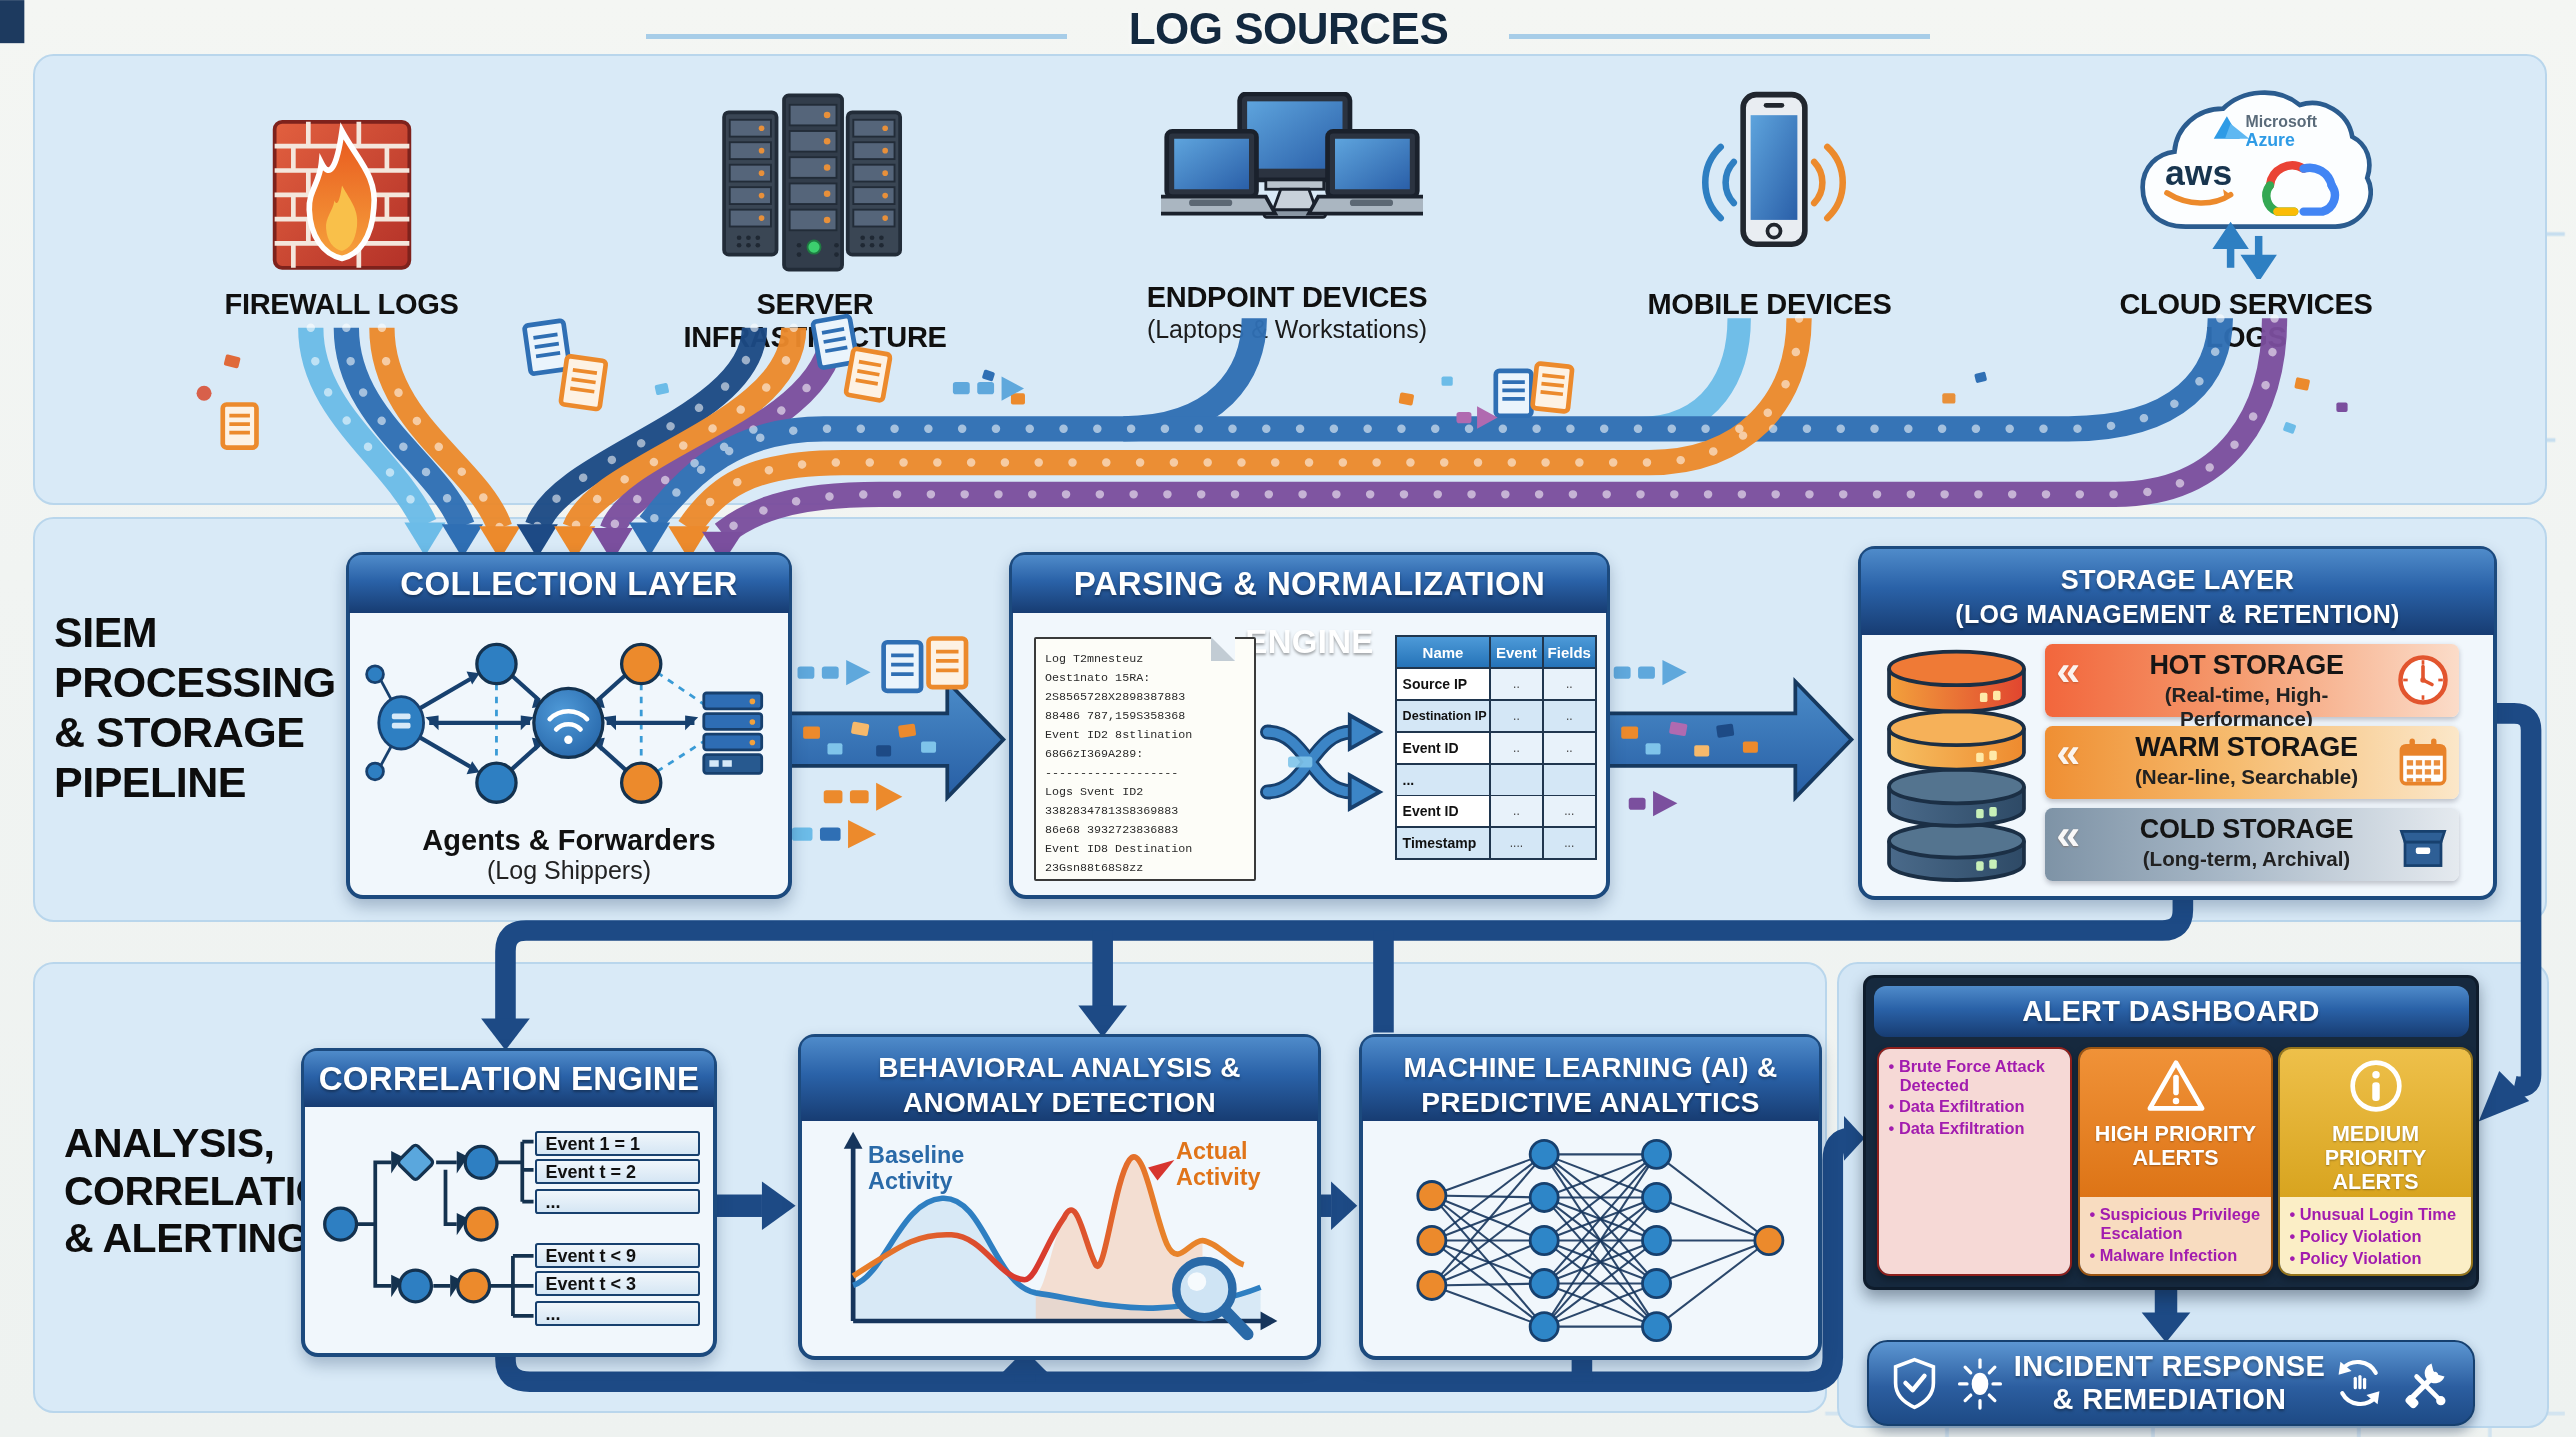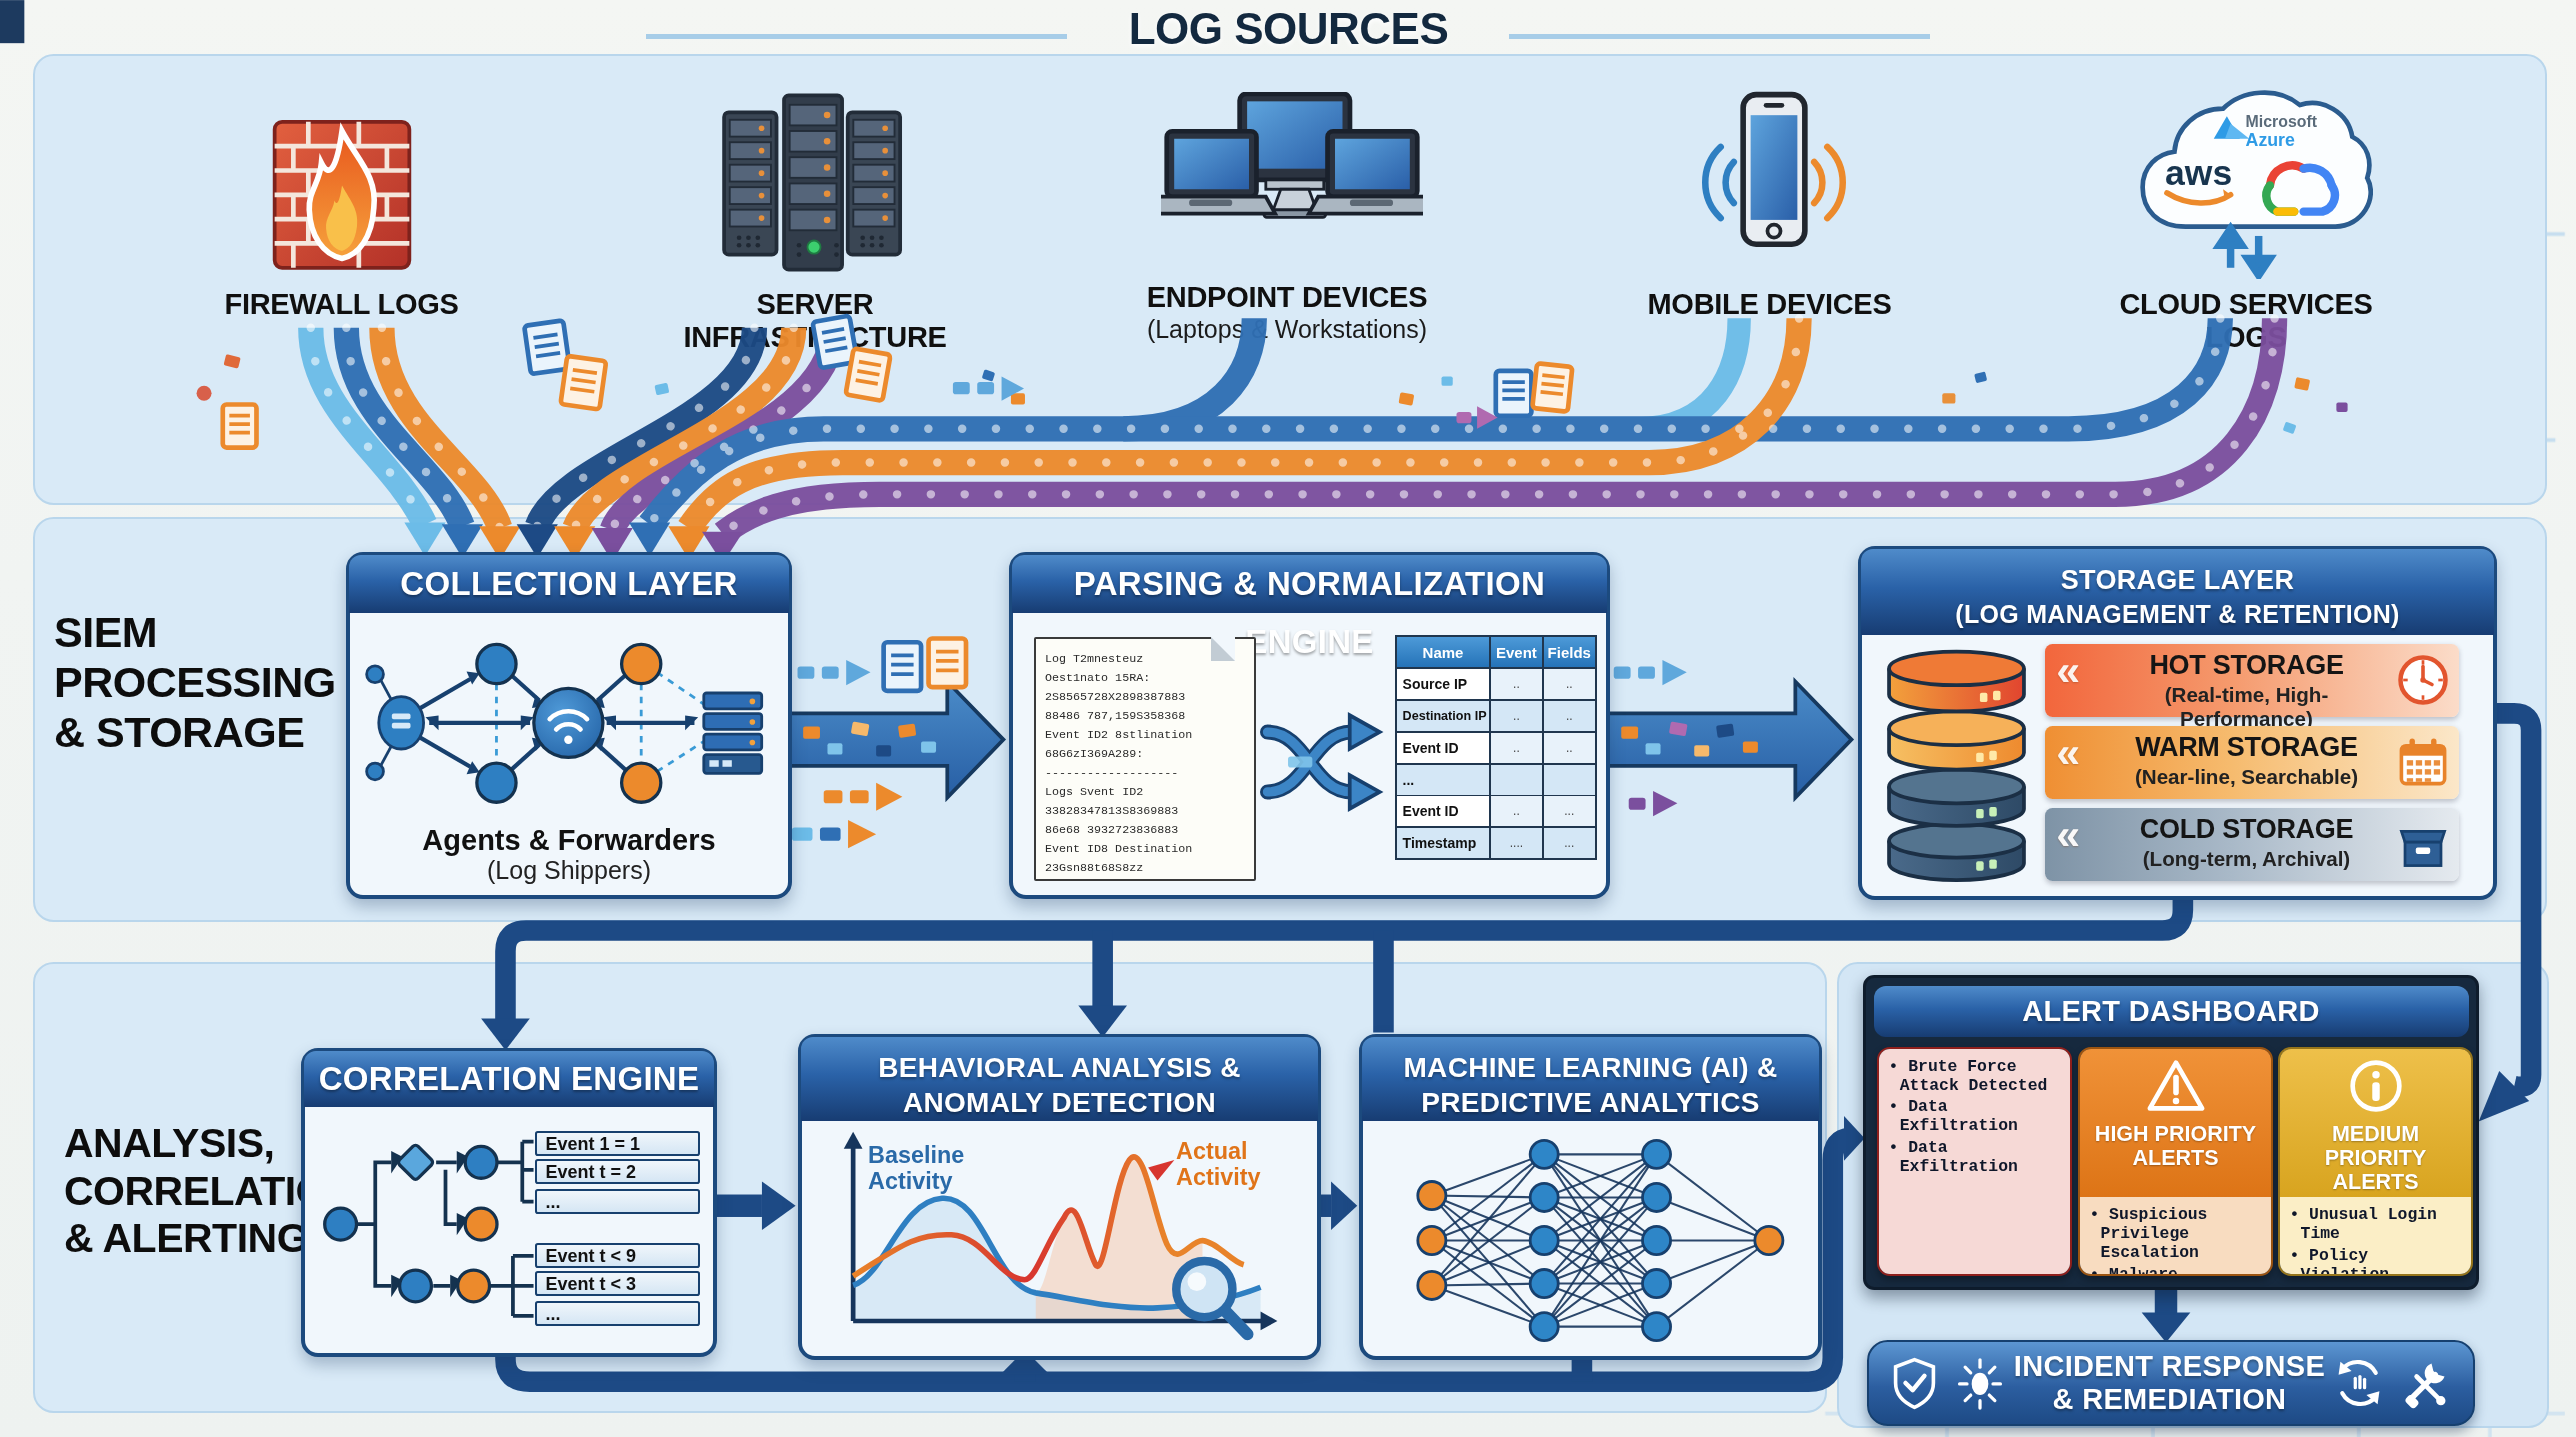--- a/index.html
+++ b/index.html
@@ -39,21 +39,21 @@
   .tier-warm{background:linear-gradient(90deg,#ef8f33 0%,#f6bb6e 45%,#fbe7c9 100%);}
   .tier-cold{background:linear-gradient(90deg,#7e93a6 0%,#a9b9c8 45%,#e5eaef 100%);}
   .evrow{position:absolute;width:165px;height:25px;background:linear-gradient(180deg,#f0f6fb,#d5e6f4);
        border:2.8px solid #17406e;border-radius:2.8px;font-weight:bold;font-size:18px;color:#111;
        line-height:22.5px;padding-left:8.4px;box-sizing:border-box;}
   .card{position:absolute;width:191px;height:225px;border-radius:13px;overflow:hidden;display:flex;flex-direction:column;
        box-shadow:0 3.7px 7.5px rgba(0,0,0,.3);}
   .card .ctop{flex:0 0 139px;display:flex;flex-direction:column;align-items:center;padding-top:9.4px;}
   .card .ctitle{color:#fff;font-weight:bold;font-size:21.5px;line-height:1.12;text-align:center;text-shadow:0 0.9px 1.9px rgba(0,0,0,.3);}
   .card .clist{flex:1;padding:7.5px 7.5px 3.7px 9.4px;}
-  .card .clist div{font-weight:bold;font-size:16.4px;color:#0f172a;line-height:1.16;margin-bottom:2.8px;text-indent:-11.2px;padding-left:11.2px;font-family:Liberation Mono, monospace;}
+  .card .clist div{font-weight:bold;font-size:16.4px;color:#a21caf;line-height:1.16;margin-bottom:2.8px;text-indent:-11.2px;padding-left:11.2px;}
   .card .clist div::before{content:"• ";}
   .card-crit{border:2.8px solid #8f1f1c;}
   .card-crit .ctop{background:linear-gradient(180deg,#e44c41,#c12a27);}
   .card-crit .clist{background:#f6d9d6;}
   .card-high{border:2.8px solid #9c5410;}
   .card-high .ctop{background:linear-gradient(180deg,#f09238,#dd7416);}
   .card-high .clist{background:#f8dcc0;}
   .card-med{border:2.8px solid #96751a;}
   .card-med .ctop{background:linear-gradient(180deg,#eec04a,#d8a41f);}
   .card-med .clist{background:#fbeec6;}
@@ -430,20 +430,21 @@
     <g>
       <rect x="2302" y="1374" width="24" height="30" fill="#1d4a85"></rect>
         <polygon points="2288,1402 2340,1402 2314,1434" fill="#1d4a85"></polygon>
     </g>
   </svg>
 
   <div class="seclabel" style="left:54px;top:608px;width:309px;">
     <div>SIEM</div>
     <div>PROCESSING</div>
     <div>&amp; STORAGE</div>
+    <div>PIPELINE</div>
   </div>
   <div class="seclabel" style="left:64px;top:1120px;width:309px;font-size:41px;">
     <div>ANALYSIS,</div>
     <div>CORRELATION</div>
     <div>&amp; ALERTING</div>
   </div>
 
   <div class="box" style="left:346px;top:552px;width:438px;height:339px;">
     <div class="box-header h1line" style="height:58px;">COLLECTION LAYER</div>
     <svg style="position:absolute;left:5.6px;top:66px" width="421" height="198" viewBox="0 0 450 212">

